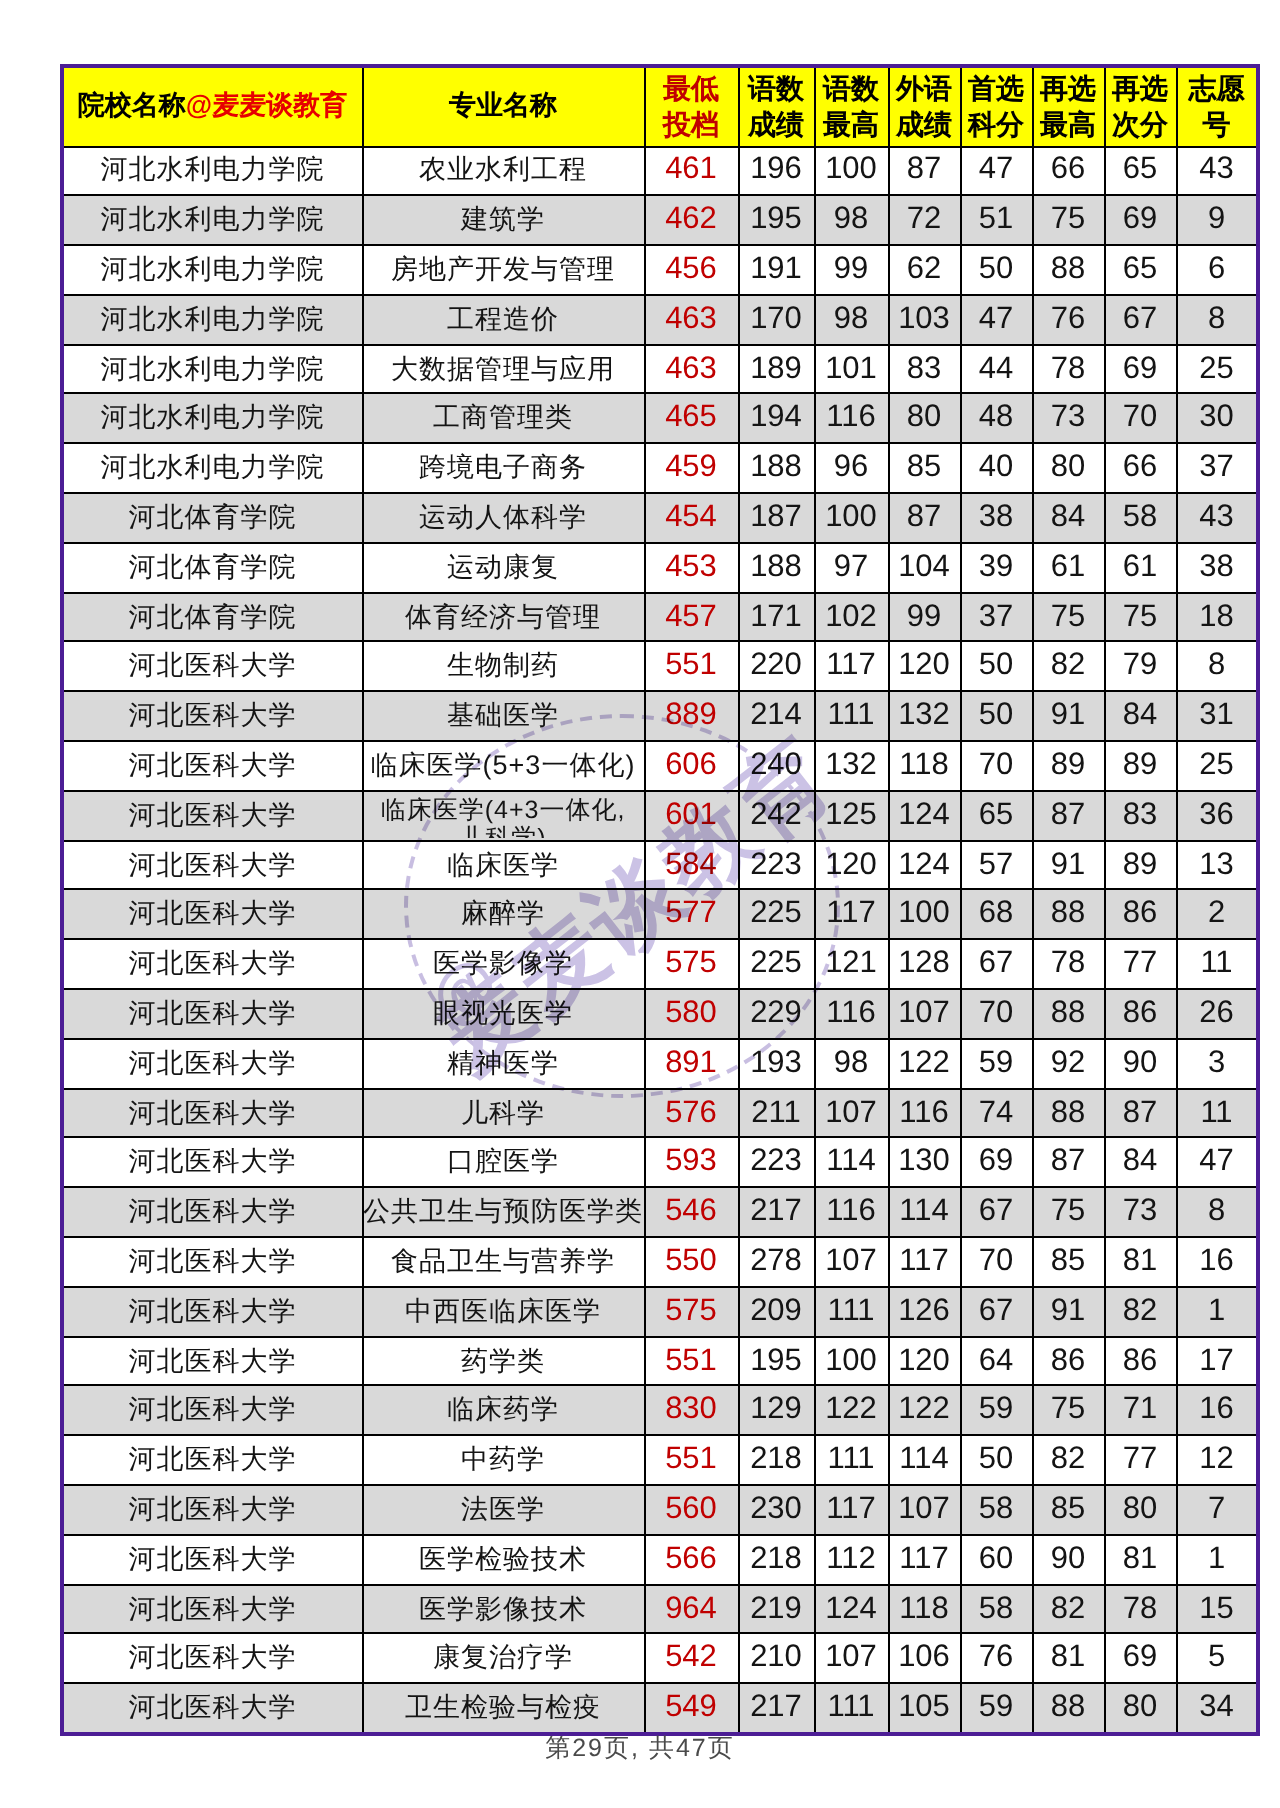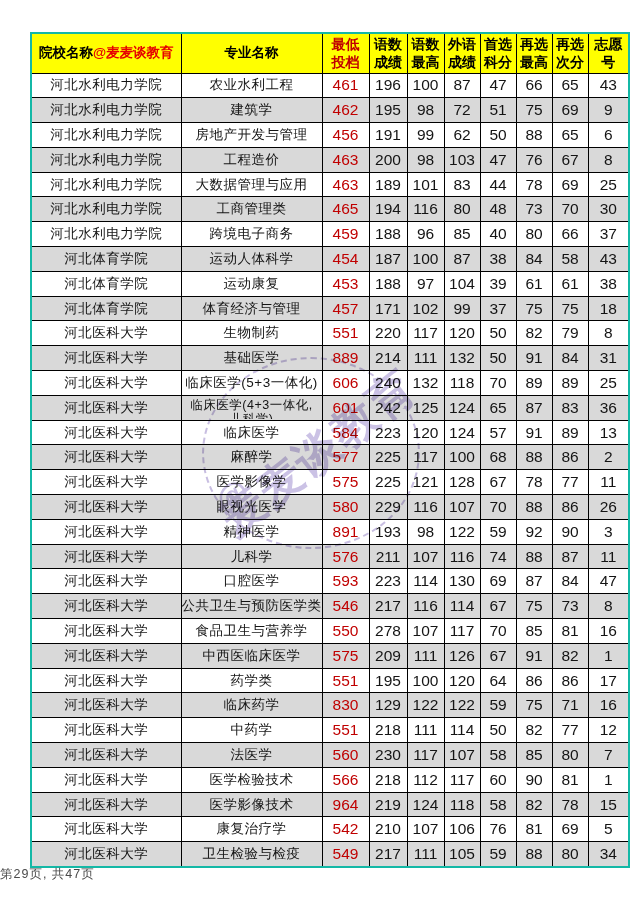--- a/index.html
+++ b/index.html
@@ -9,21 +9,21 @@
     background:#ffffff;
     font-family:"Liberation Sans","DejaVu Sans",sans-serif;
     color:#141414;
   }
   .page { position:relative; width:640px; height:904px; overflow:hidden; background:#fff; }
 
   table.adm {
     position:absolute; left:30px; top:32px;
     width:598px;
     border-collapse:collapse; table-layout:fixed;
-    border:2px solid #14b8a6;
+    border:2px solid #4c1d95;
   }
   th, td {
     border:1px solid #000;
     text-align:center; vertical-align:middle;
     padding:0; overflow:hidden;
   }
   thead th {
     background:#ffff00;
     height:40px;
     font-weight:bold;
@@ -68,21 +68,21 @@
     white-space:nowrap;
   }
   .wm-at {
     position:absolute; left:34px; top:132px;
     font-size:34px; font-weight:bold; color:#a08fd0;
     transform:rotate(-38deg);
   }
 
   .footer {
     position:absolute; left:0; top:866px; width:640px;
-    text-align:left;
+    text-align:center;
     font-size:12.5px;
     color:#4a4a4a;
     letter-spacing:1px;
   }
 </style>
 </head>
 <body>
 
 <div class="page">
 
@@ -171,21 +171,21 @@
           <td>62</td>
           <td>50</td>
           <td>88</td>
           <td>65</td>
           <td>6</td>
         </tr>
         <tr class="alt">
           <td class="school">河北水利电力学院</td>
           <td class="major">工程造价</td>
           <td class="min">463</td>
-          <td>200</td>
+          <td>170</td>
           <td>98</td>
           <td>103</td>
           <td>47</td>
           <td>76</td>
           <td>67</td>
           <td>8</td>
         </tr>
         <tr>
           <td class="school">河北水利电力学院</td>
           <td class="major">大数据管理与应用</td>

